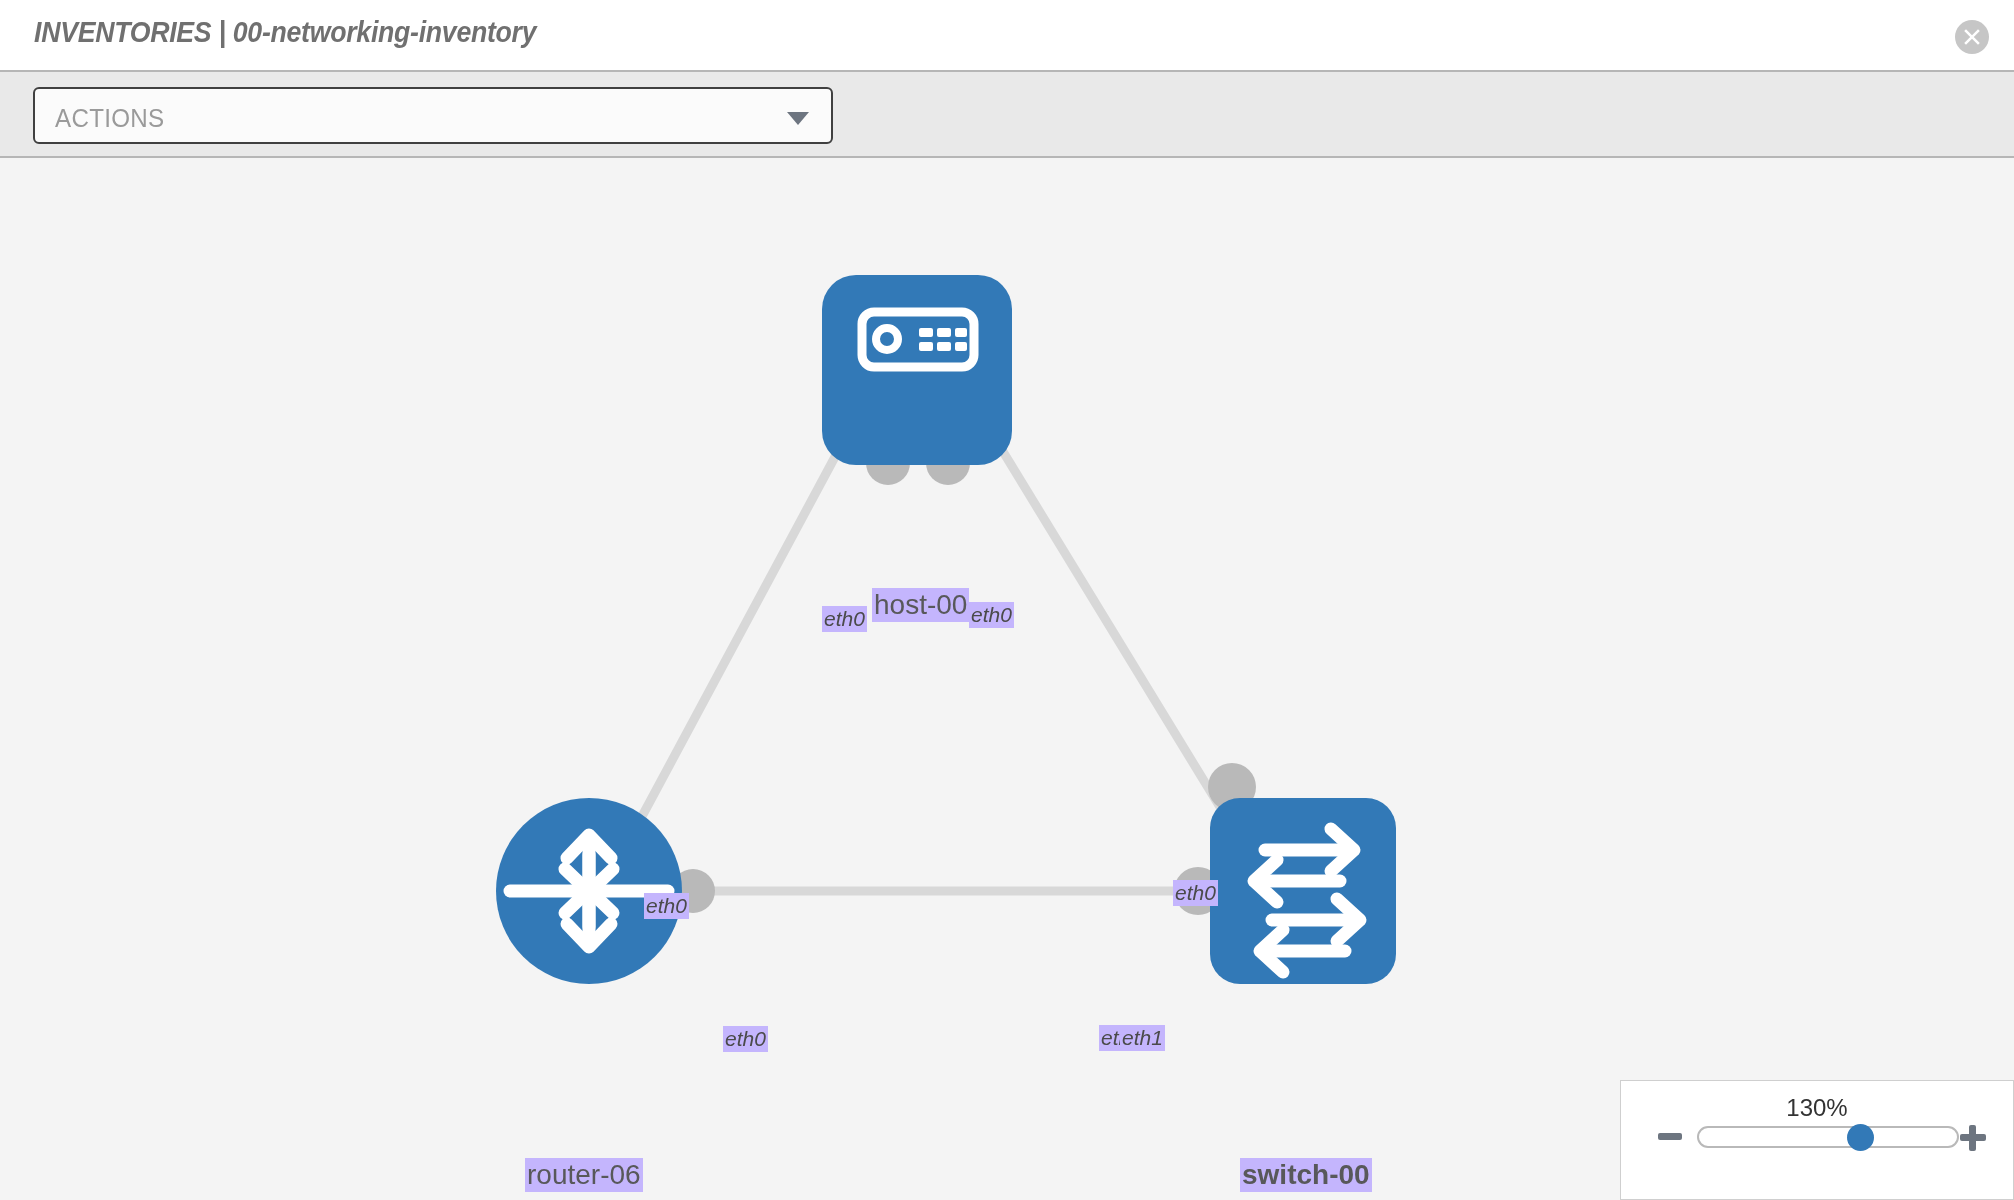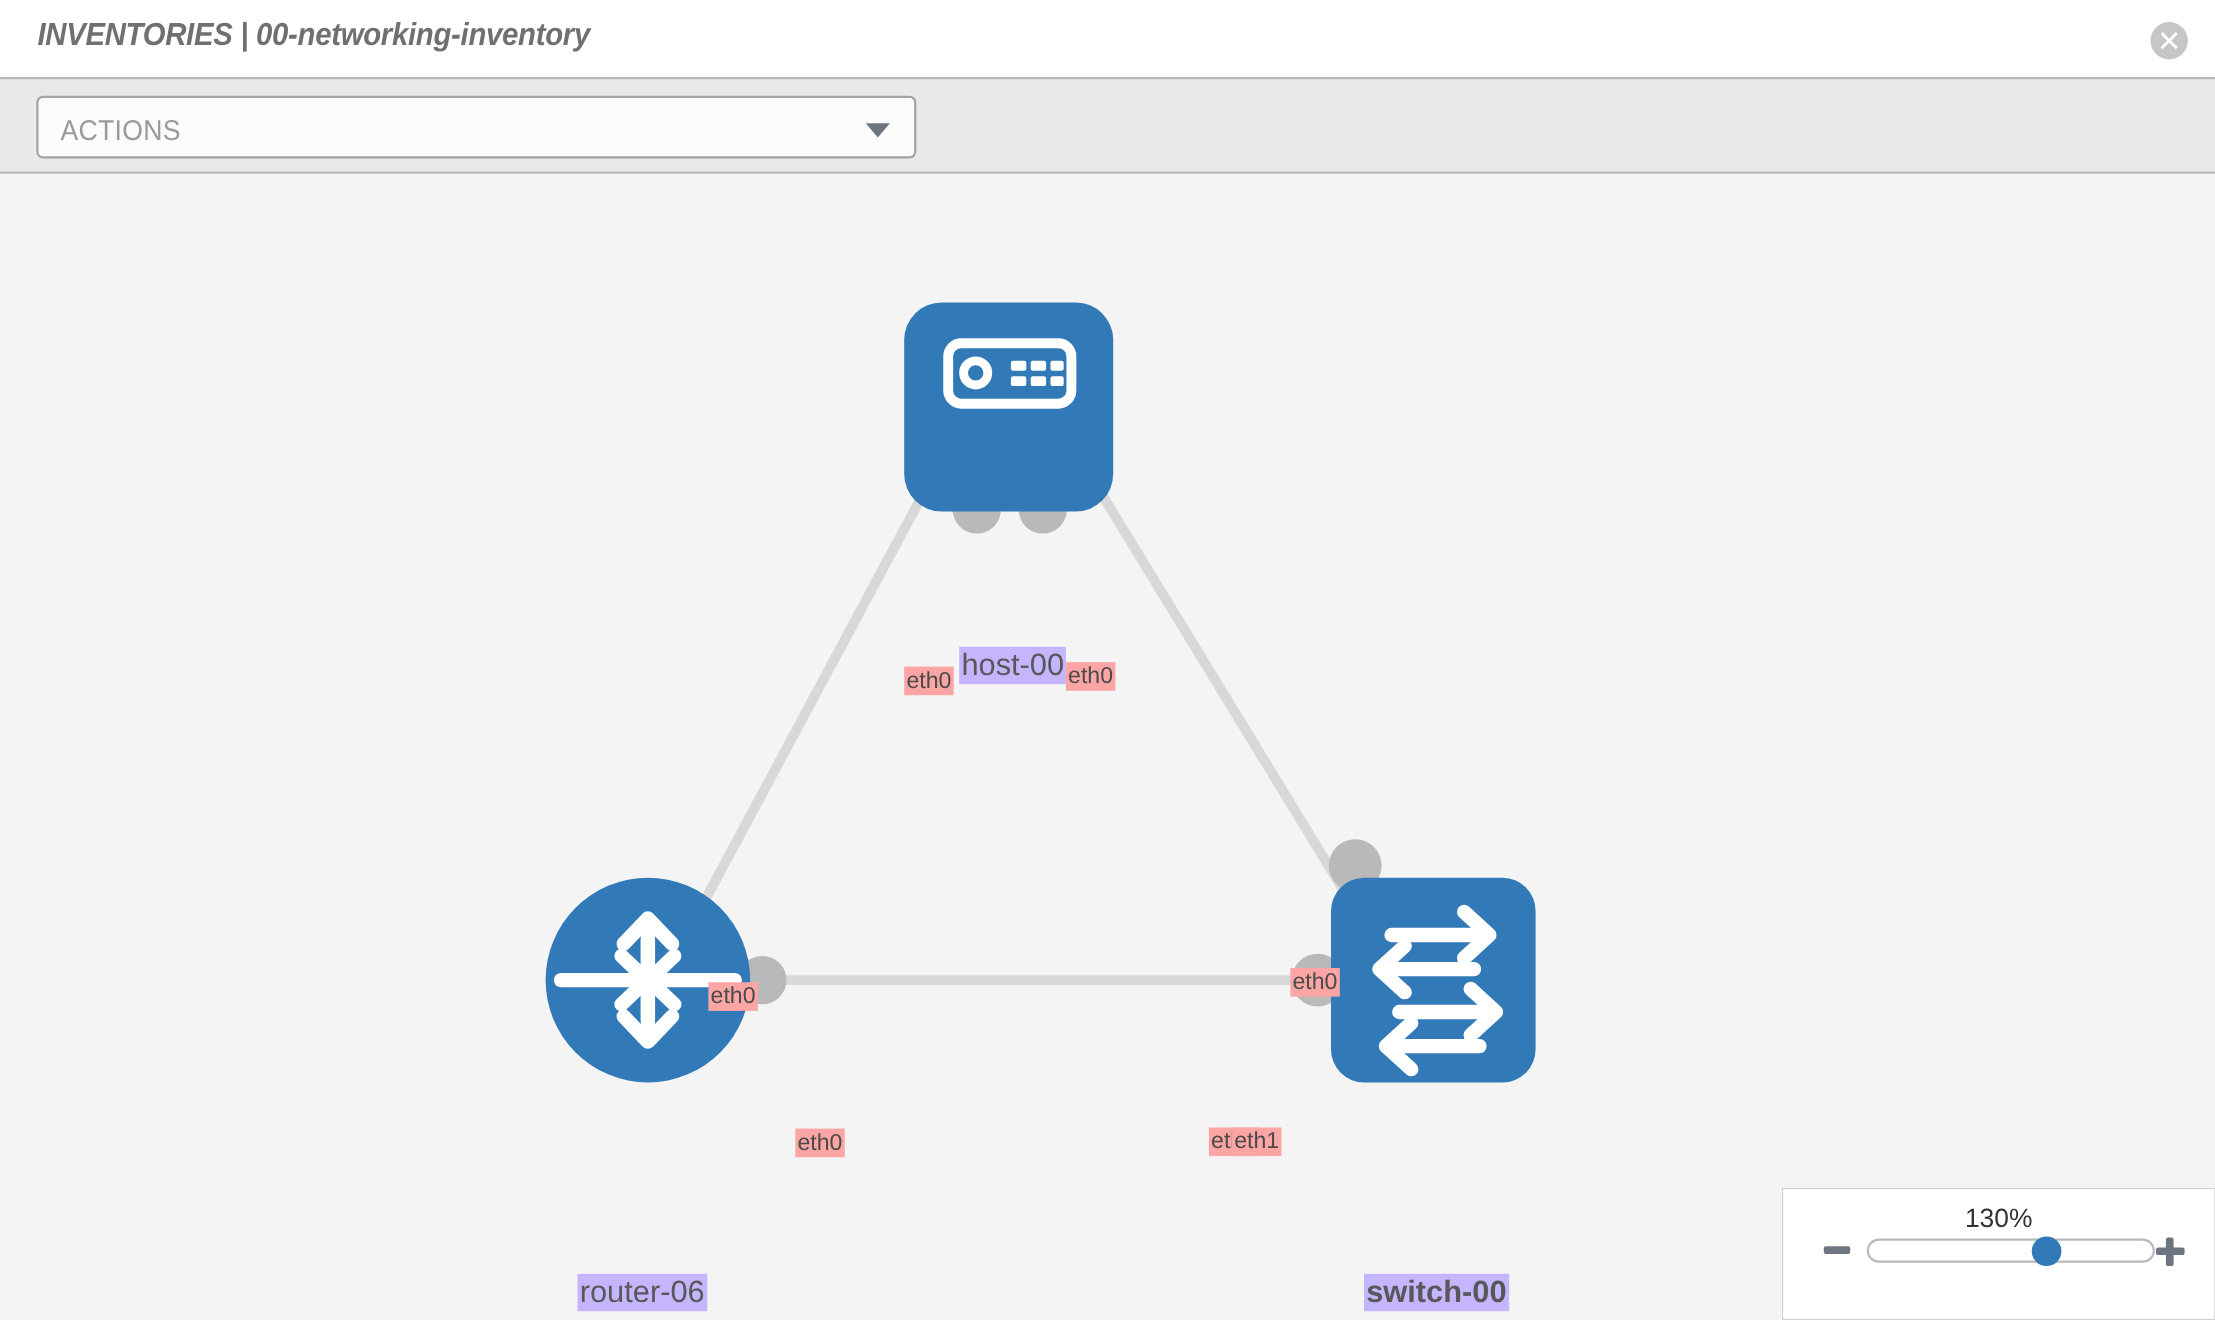--- a/index.html
+++ b/index.html
@@ -67,21 +67,21 @@
     border-bottom: 2px solid #b6b6b6;
     box-sizing: border-box;
   }
   .actions-select {
     position: absolute;
     left: 33px;
     top: 15px;
     width: 800px;
     height: 57px;
     background: #fbfbfb;
-    border: 2px solid #a3a3a3;
+    border: 2px solid #404040;
     border-radius: 6px;
     box-sizing: border-box;
     cursor: pointer;
   }
   .actions-label {
     position: absolute;
     left: 20px;
     top: 14px;
     font-size: 26px;
     color: #9a9a9a;
@@ -157,24 +157,25 @@
     color: #58585a;
     background: #c4b5fd;
     white-space: nowrap;
     padding: 0 2px;
     line-height: 34px;
   }
   .edge-label {
     position: absolute;
     font-size: 21px;
     color: #4a4a4a;
-    background: #fca5a5;
+    background: #c4b5fd;
     white-space: nowrap;
     padding: 0 2px;
     line-height: 26px;
+    font-style: italic;
   }
 
   
   .zoom-panel {
     position: absolute;
     left: 1620px;
     top: 1080px;
     width: 394px;
     height: 120px;
     background: #ffffff;

